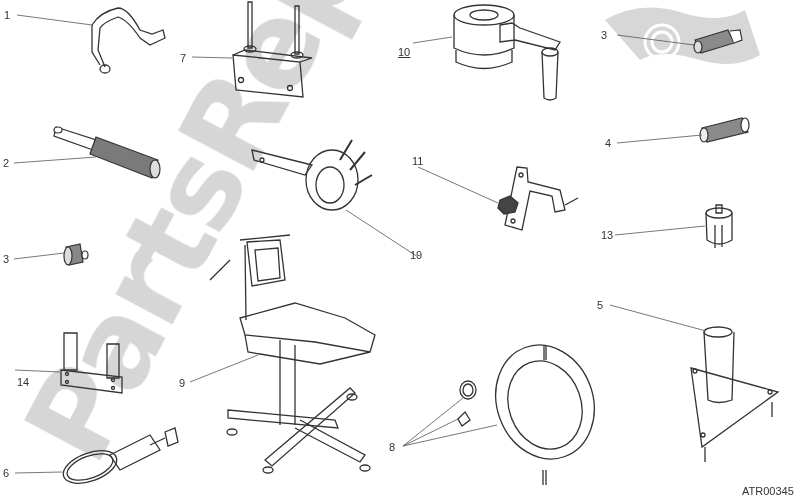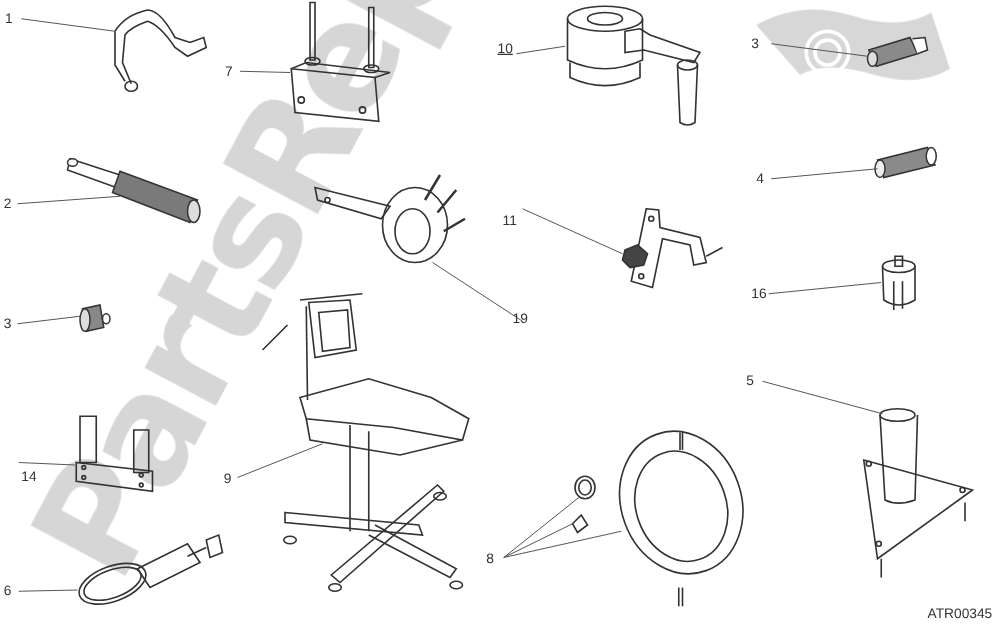--- a/index.html
+++ b/index.html
@@ -178,20 +178,20 @@
 
 <div class="callout" style="left:4px;top:9px;">1</div>
 <div class="callout" style="left:3px;top:157px;">2</div>
 <div class="callout" style="left:3px;top:253px;">3</div>
 <div class="callout" style="left:605px;top:137px;">4</div>
 <div class="callout" style="left:597px;top:299px;">5</div>
 <div class="callout" style="left:3px;top:467px;">6</div>
 <div class="callout" style="left:180px;top:52px;">7</div>
 <div class="callout" style="left:389px;top:441px;">8</div>
 <div class="callout" style="left:179px;top:377px;">9</div>
-<div class="callout" style="left:398px;top:33px;text-decoration:underline;">10</div>
-<div class="callout" style="left:402px;top:155px;margin-top:16px;">11</div>
+<div class="callout" style="left:398px;top:46px;text-decoration:underline;">10</div>
+<div class="callout" style="left:412px;top:155px;">11</div>
 <div class="callout" style="left:410px;top:249px;">19</div>
-<div class="callout" style="left:601px;top:229px;">16</div>
+<div class="callout" style="left:601px;top:229px;">13</div>
 <div class="callout" style="left:1px;top:376px;margin-left:16px;">14</div>
 <div class="callout" style="left:601px;top:29px;">3</div>
 
 <div class="code" style="left:742px;top:485px;">ATR00345</div>
 
 </body></html>

